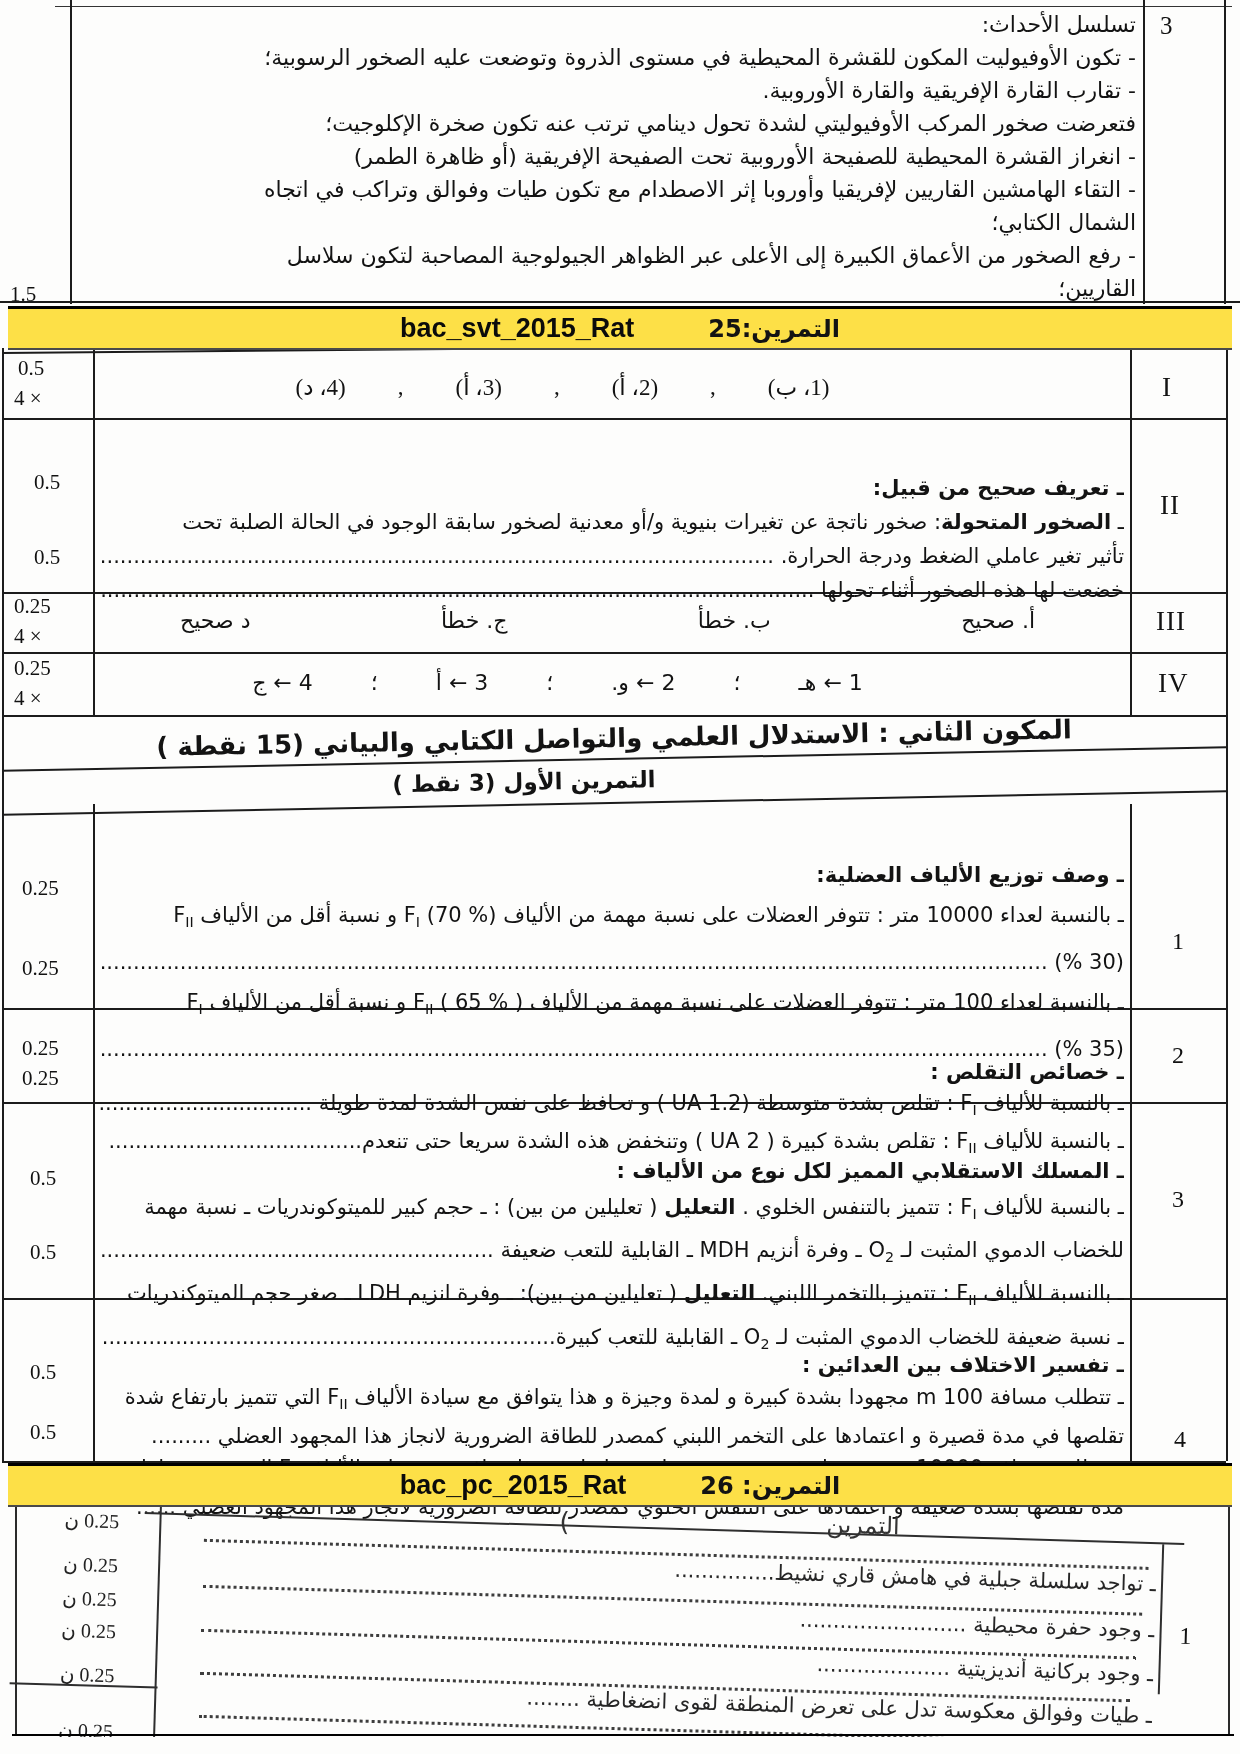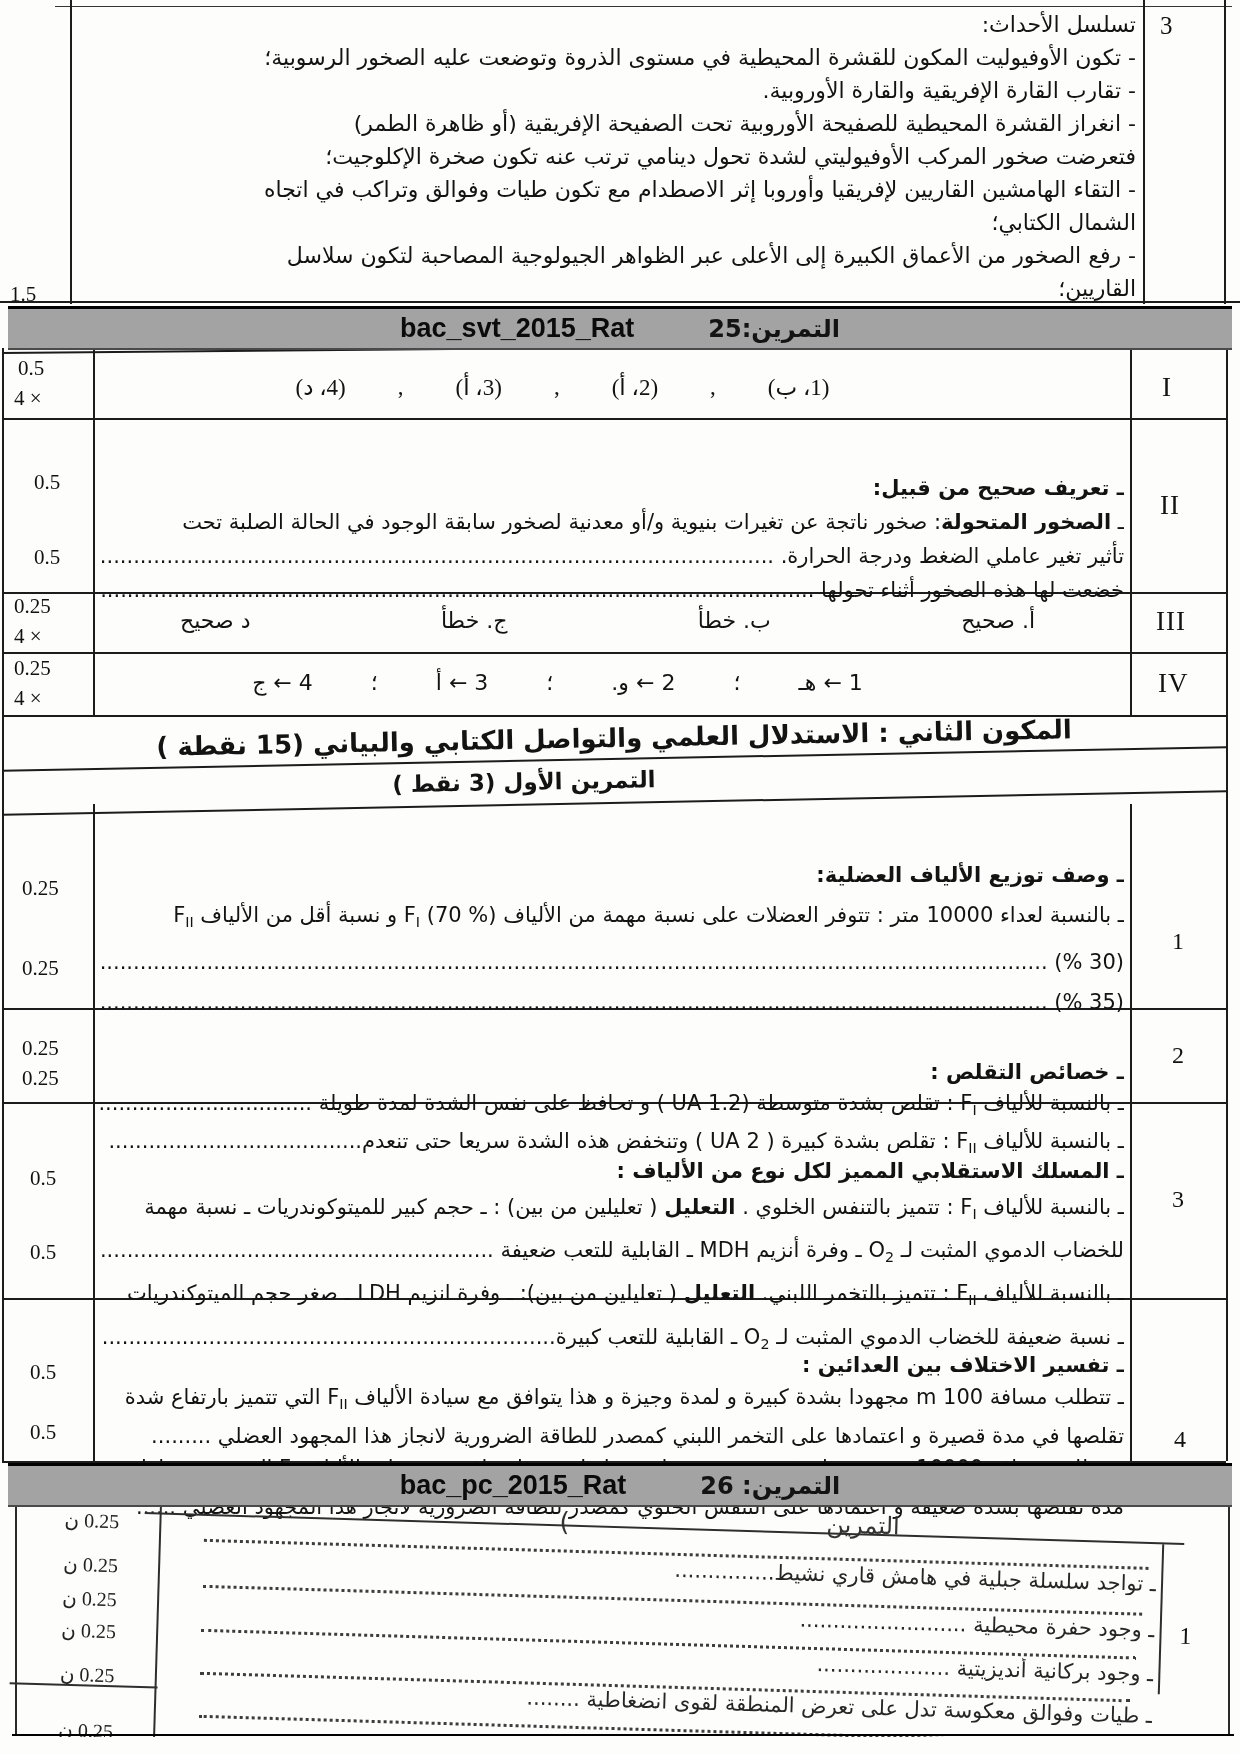--- a/index.html
+++ b/index.html
@@ -7,21 +7,21 @@
         font-family:"DejaVu Sans",sans-serif;color:#131313;}
   .abs{position:absolute;}
   .ar{direction:rtl;text-align:right;}
   .line{white-space:nowrap;overflow:hidden;}
   sub{font-size:0.68em;}
   b{font-weight:bold;}
   .vline{position:absolute;width:2px;background:#1c1c1c;}
   .hline{position:absolute;height:2px;background:#1c1c1c;}
   .score{font-family:"Liberation Serif","DejaVu Sans",serif;font-size:21px;color:#111;}
   .roman{font-family:"Liberation Serif",serif;font-size:27px;letter-spacing:1px;}
-  .graybar{position:absolute;left:8px;right:8px;height:39px;background:#a3a3a3;
+  .graybar{position:absolute;left:8px;right:8px;height:39px;background:#fde047;
            border-top:3px solid #000;border-bottom:2px solid #4a4a4a;
            display:flex;align-items:center;justify-content:center;gap:74px;z-index:3;}
   .graybar .latin{font-family:"Liberation Sans",sans-serif;font-weight:bold;font-size:27px;color:#0b0b0b;}
   .graybar .arx{font-weight:bold;font-size:24px;direction:rtl;}
   .rowtitle{font-weight:bold;margin-top:47px;}
   .dotrow{position:absolute;border-bottom:3px dotted #3d3d3d;height:3px;}
   .botline{font-size:21px;color:#262626;}
   .botscore{font-family:"Liberation Serif","DejaVu Sans",serif;font-size:20px;direction:rtl;color:#222;}
 </style>
 </head>
@@ -34,22 +34,22 @@
   <div class="vline" style="left:1143px;top:0;height:304px;"></div>
   <div class="vline" style="left:1224px;top:0;height:304px;"></div>
 
   <div class="abs score" style="left:1160px;top:12px;font-size:25px;">3</div>
   <div class="abs score" style="left:10px;top:282px;">1.5</div>
 
   <div class="abs ar" style="left:80px;top:8px;width:1056px;font-size:22px;line-height:33px;">
     <div class="line">تسلسل الأحداث:</div>
     <div class="line">- تكون الأوفيوليت المكون للقشرة المحيطية في مستوى الذروة وتوضعت عليه الصخور الرسوبية؛</div>
     <div class="line">- تقارب القارة الإفريقية والقارة الأوروبية.</div>
+    <div class="line">فتعرضت صخور المركب الأوفيوليتي لشدة تحول دينامي ترتب عنه تكون صخرة الإكلوجيت؛</div>
     <div class="line">- انغراز القشرة المحيطية للصفيحة الأوروبية تحت الصفيحة الإفريقية (أو ظاهرة الطمر)</div>
-    <div class="line">فتعرضت صخور المركب الأوفيوليتي لشدة تحول دينامي ترتب عنه تكون صخرة الإكلوجيت؛</div>
     <div class="line">- التقاء الهامشين القاريين لإفريقيا وأوروبا إثر الاصطدام مع تكون طيات وفوالق وتراكب في اتجاه</div>
     <div class="line">الشمال الكتابي؛</div>
     <div class="line">- رفع الصخور من الأعماق الكبيرة إلى الأعلى عبر الظواهر الجيولوجية المصاحبة لتكون سلاسل</div>
     <div class="line">القاريين؛</div>
     <div class="line">- تعرض الصخور للحت مع استسطاح صخور الأوفيوليت.</div>
   </div>
 
   <div class="hline" style="left:0;top:301px;width:1240px;"></div>
   <div class="graybar" style="top:306px;">
     <span class="latin">bac_svt_2015_Rat</span>
@@ -126,20 +126,21 @@
   <div class="hline" style="left:2px;top:1298px;width:1224px;"></div>
   <div class="hline" style="left:2px;top:1461px;width:1224px;"></div>
 
   <div class="abs score" style="left:22px;top:876px;">0.25</div>
   <div class="abs score" style="left:22px;top:956px;">0.25</div>
   <div class="abs score" style="left:1172px;top:928px;font-size:24px;">1</div>
   <div class="abs ar" style="left:100px;top:808px;width:1024px;font-size:21px;line-height:40px;">
     <div class="line rowtitle">ـ وصف توزيع الألياف العضلية:</div>
     <div class="line">ـ بالنسبة لعداء 10000 متر : تتوفر العضلات على نسبة مهمة من الألياف F<sub>I</sub> (70 %) و نسبة أقل من الألياف F<sub>II</sub></div>
     <div class="line">(30 %) ...........................................................................................................................................................................................................</div>
+    <div class="line">ـ بالنسبة لعداء 100 متر : تتوفر العضلات على نسبة مهمة من الألياف F<sub>II</sub> ( 65 % ) و نسبة أقل من الألياف F<sub>I</sub></div>
     <div class="line">(35 %) ...........................................................................................................................................................................................................</div>
   </div>
 
   <div class="abs score" style="left:22px;top:1036px;">0.25</div>
   <div class="abs score" style="left:22px;top:1066px;">0.25</div>
   <div class="abs score" style="left:1172px;top:1042px;font-size:24px;">2</div>
   <div class="abs ar" style="left:100px;top:1010px;width:1024px;font-size:21px;line-height:31px;">
     <div class="line rowtitle">ـ خصائص التقلص :</div>
     <div class="line">ـ بالنسبة للألياف F<sub>I</sub> : تقلص بشدة متوسطة  (1.2 UA ) و تحافظ على نفس الشدة لمدة طويلة ......................................</div>
     <div class="line">ـ بالنسبة للألياف F<sub>II</sub> : تقلص بشدة كبيرة ( 2 UA ) وتنخفض هذه الشدة  سريعا حتى تنعدم......................................</div>

